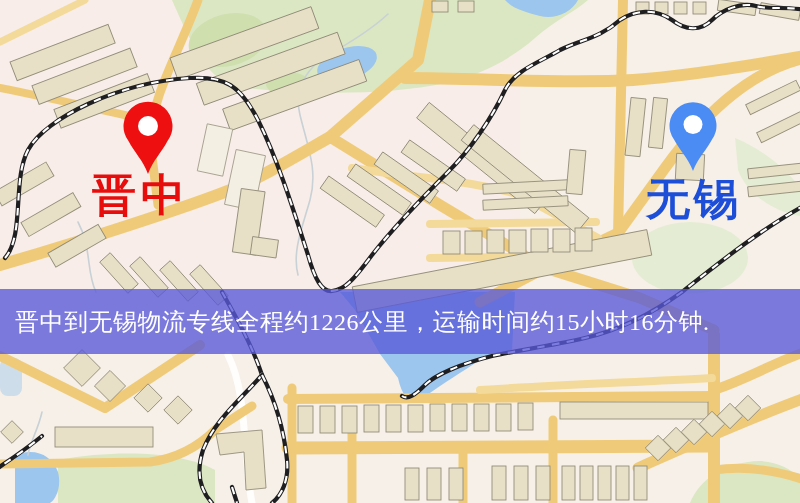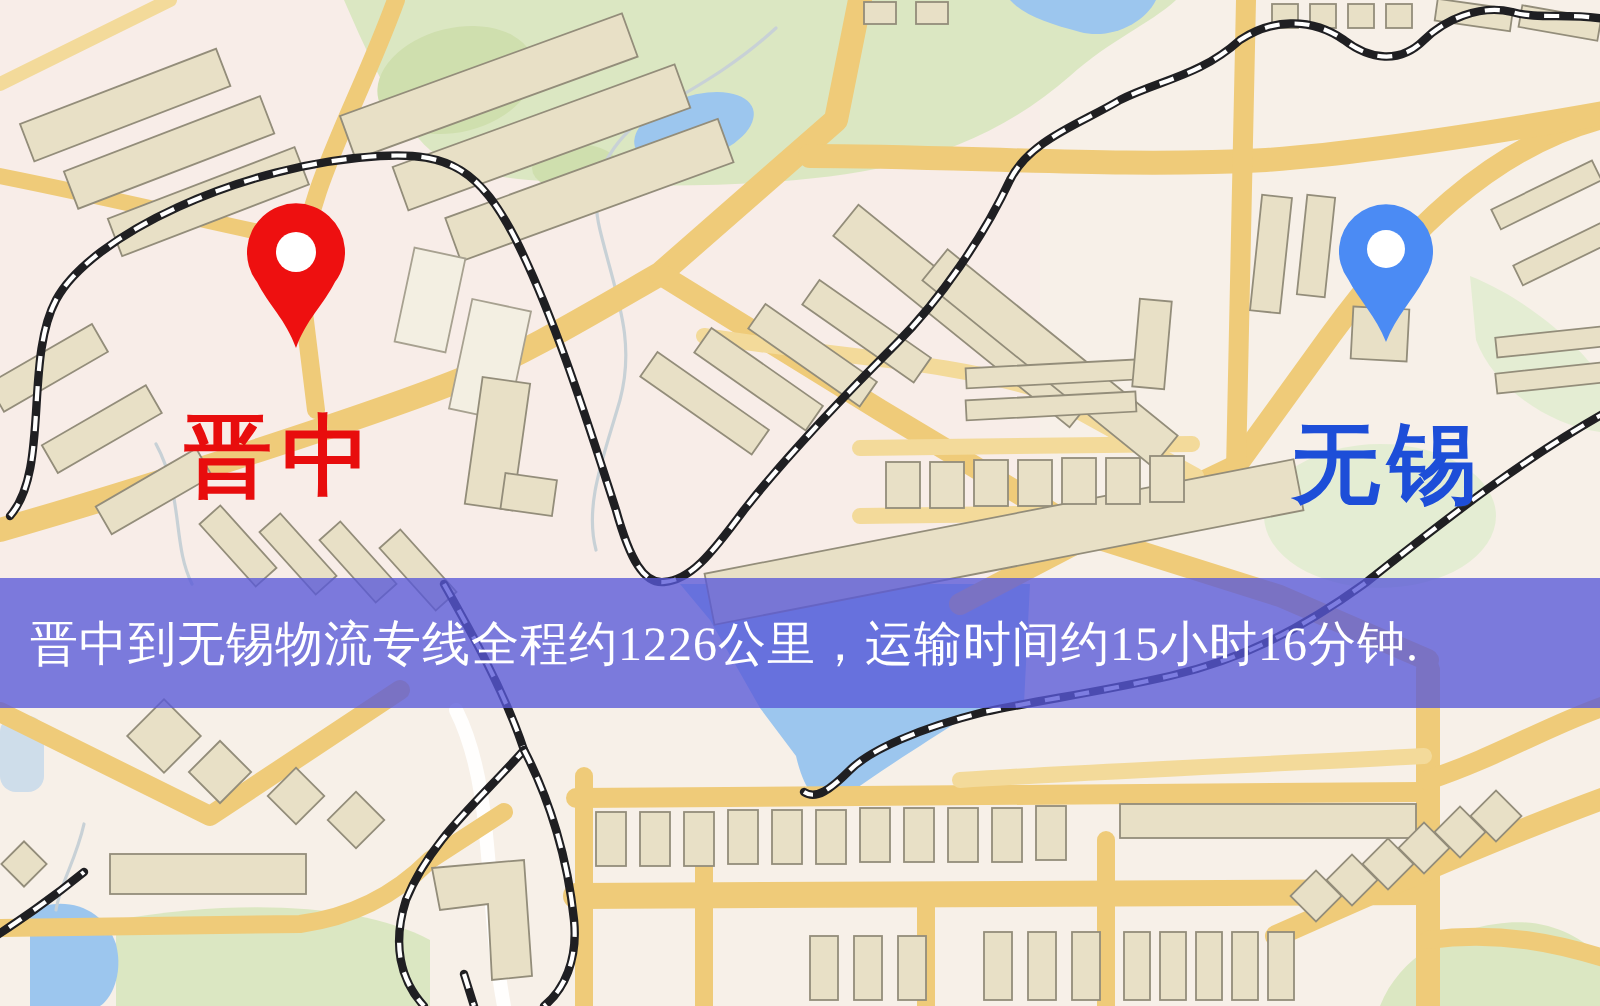--- a/index.html
+++ b/index.html
@@ -20,21 +20,21 @@
   .park-dk{fill:#cfdfae;}
   .park-pale{fill:#e4edd3;}
   .water{fill:#9cc6ee;}
 
   
   .pin{position:absolute;width:60px;height:78px;}
 
   
   .city-label{position:absolute;font-family:"Liberation Serif",serif;font-weight:700;
               font-size:44px;line-height:1;letter-spacing:5px;white-space:nowrap;
-              text-shadow:0 0 1px rgba(255,255,255,.25);margin-top:33px;}
+              text-shadow:0 0 1px rgba(255,255,255,.25);}
 
   
   #banner{position:absolute;left:0;top:289px;width:800px;height:65px;
           display:flex;align-items:center;}
   #banner span{padding-left:15px;font-family:"Liberation Serif",serif;
                font-size:24px;letter-spacing:0.5px;white-space:nowrap;}
 </style>
 </head>
 <body>
 

